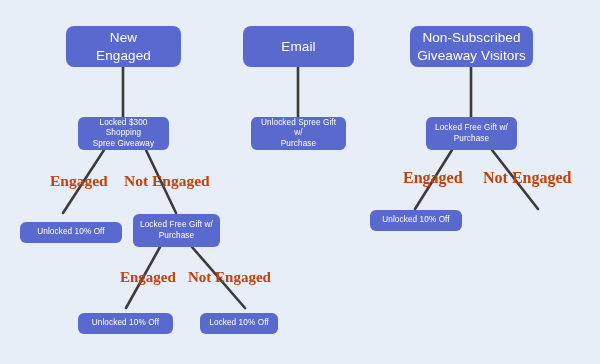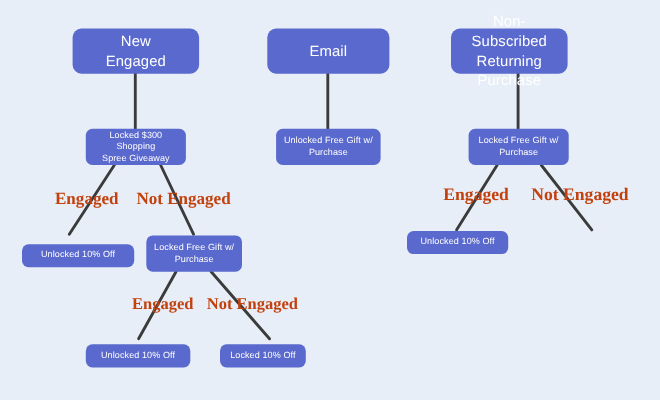--- a/index.html
+++ b/index.html
@@ -131,29 +131,29 @@
   </div>
 
   <div class="node root" style="left:243px; top:26px; width:111px; height:41px;justify-content:center;">
     <span>
       <span>Email</span><br>
     </span>
   </div>
 
   <div class="node mid" style="left:251px; top:117px; width:95px; height:33px;">
     <span>
-      <span>Unlocked Free Gift w/</span><br>
+      <span>Unlocked Spree Gift w/</span><br>
       <span>Purchase</span>
     </span>
   </div>
 
-  <div class="node root" style="left:410px; top:26px; width:106px; height:41px;align-items:center;">
+  <div class="node root" style="left:410px; top:26px; width:123px; height:41px;align-items:center;">
     <span>
       <span>Non-Subscribed</span><br>
-      <span>Returning Purchase</span>
+      <span>Giveaway Visitors</span>
     </span>
   </div>
 
   <div class="node mid" style="left:426px; top:117px; width:91px; height:33px;">
     <span>
       <span>Locked Free Gift w/</span><br>
       <span>Purchase</span>
     </span>
   </div>
 

